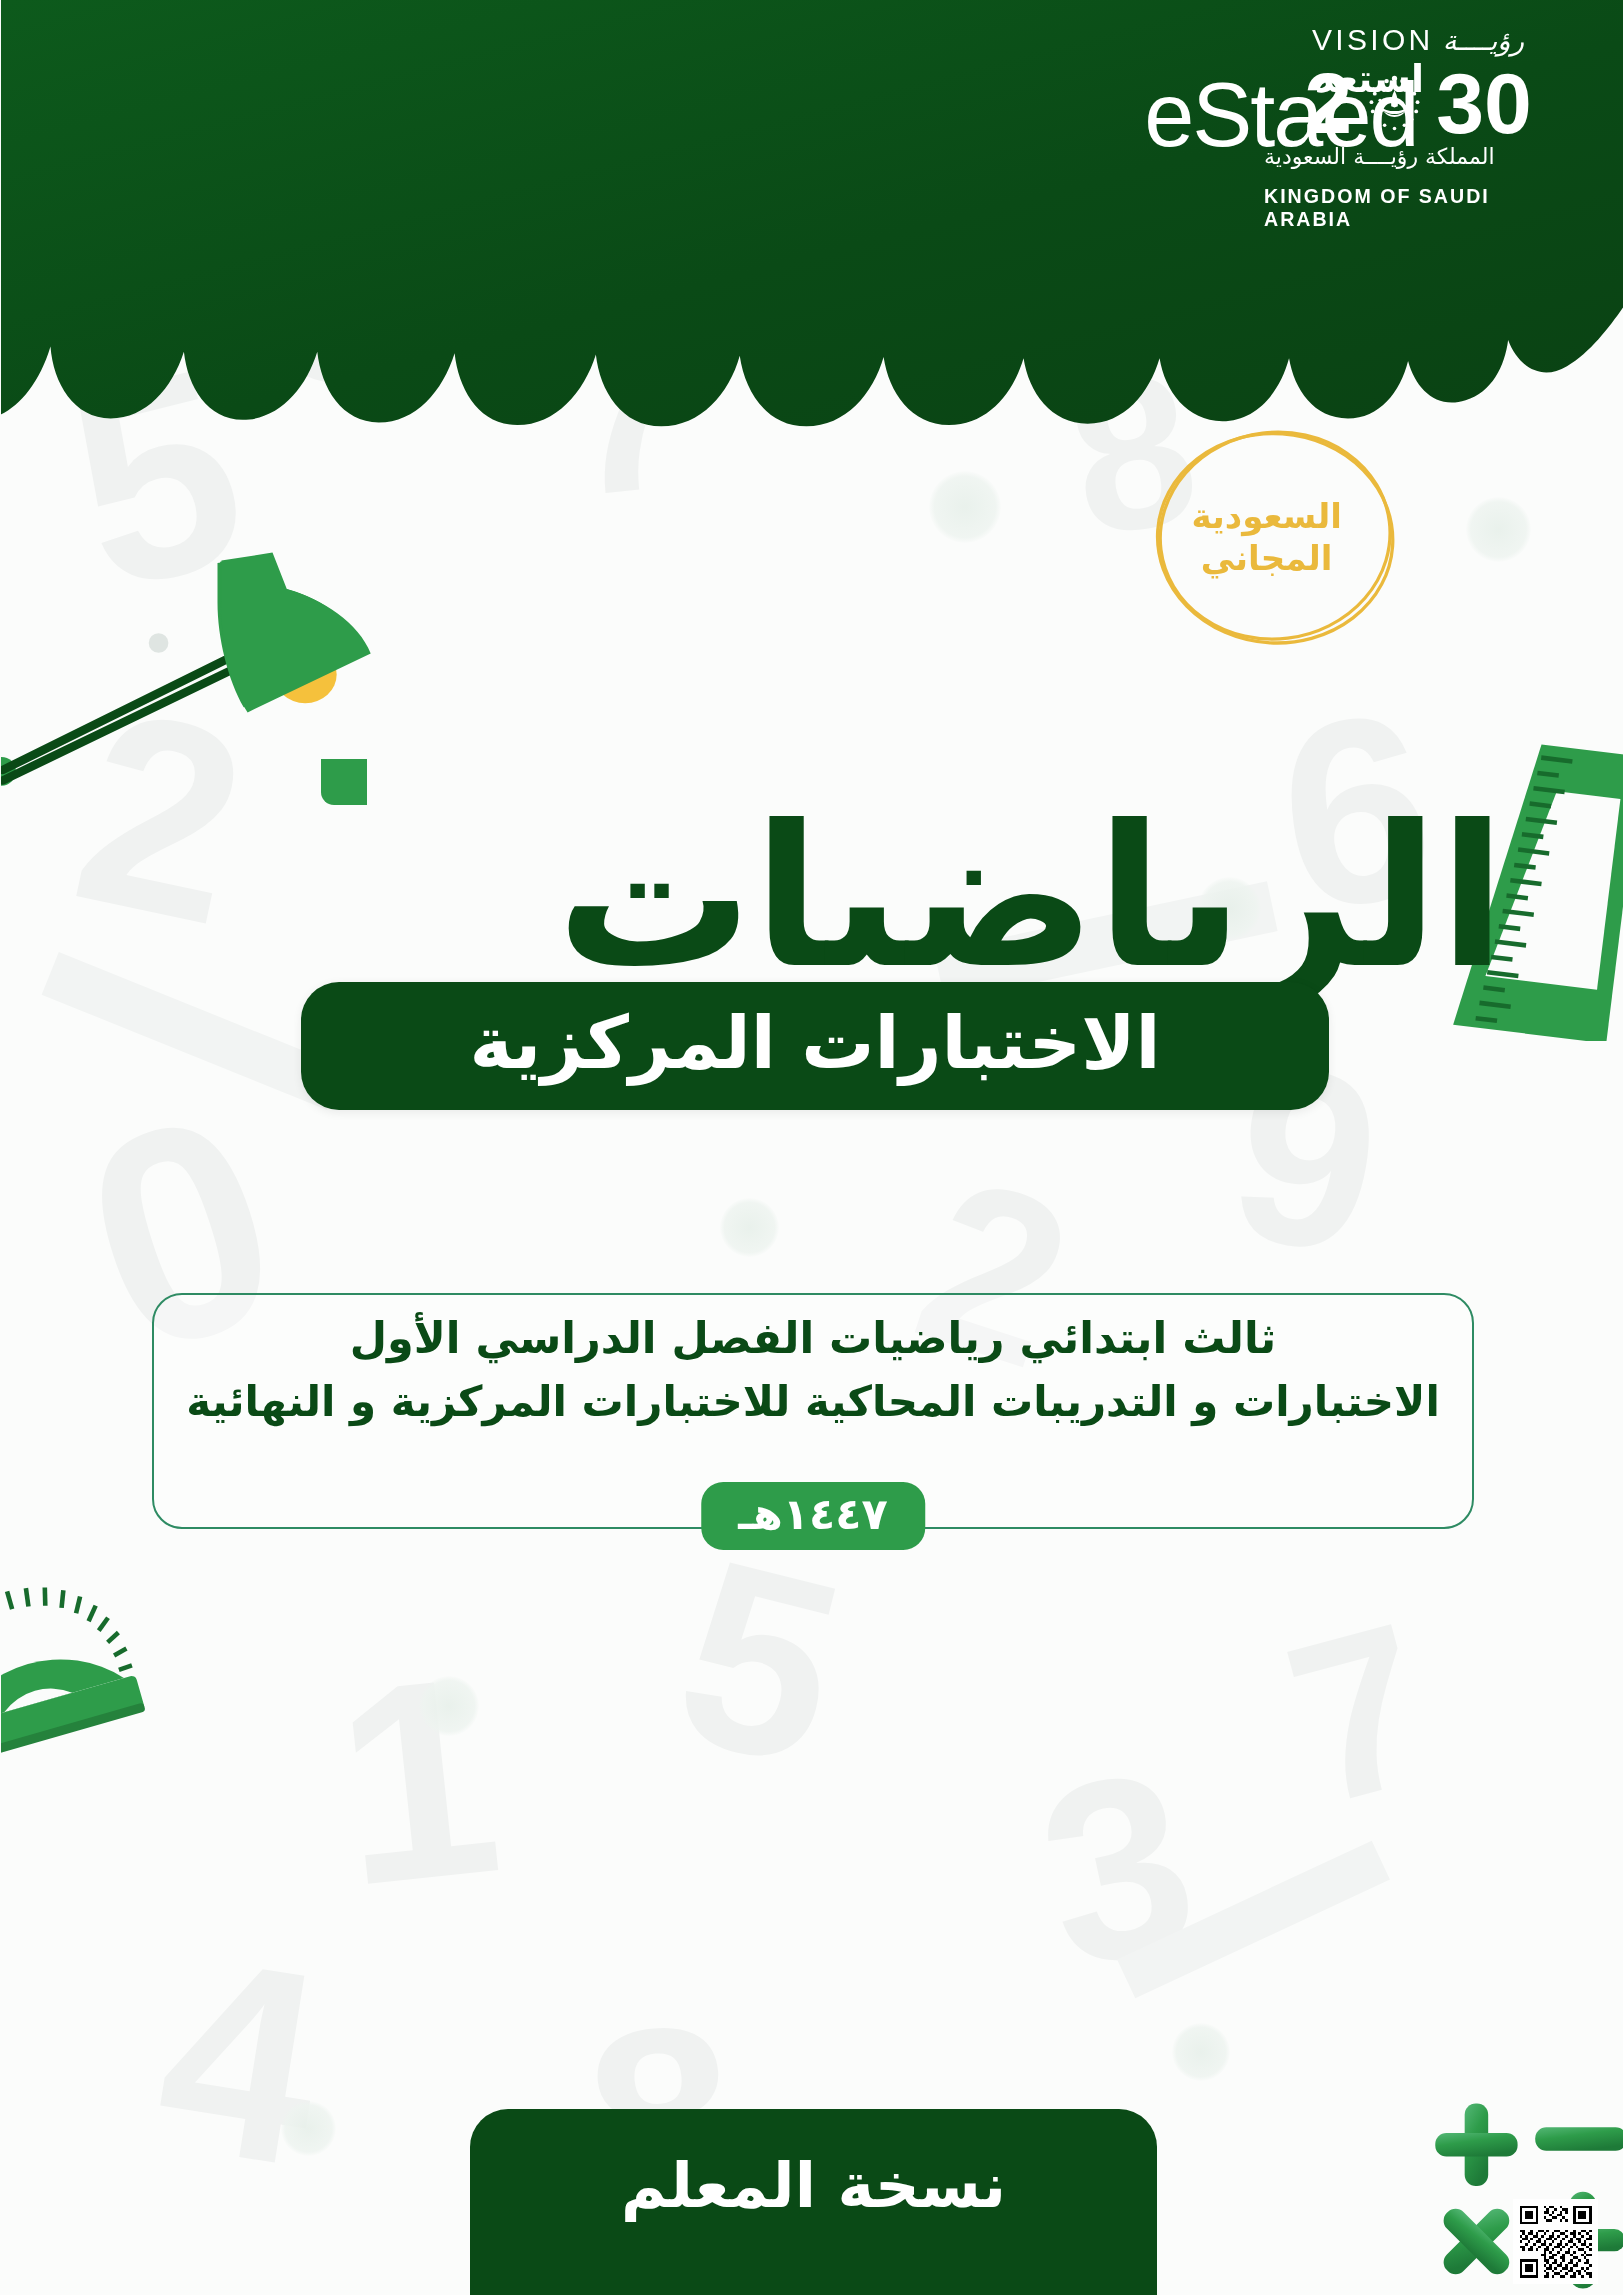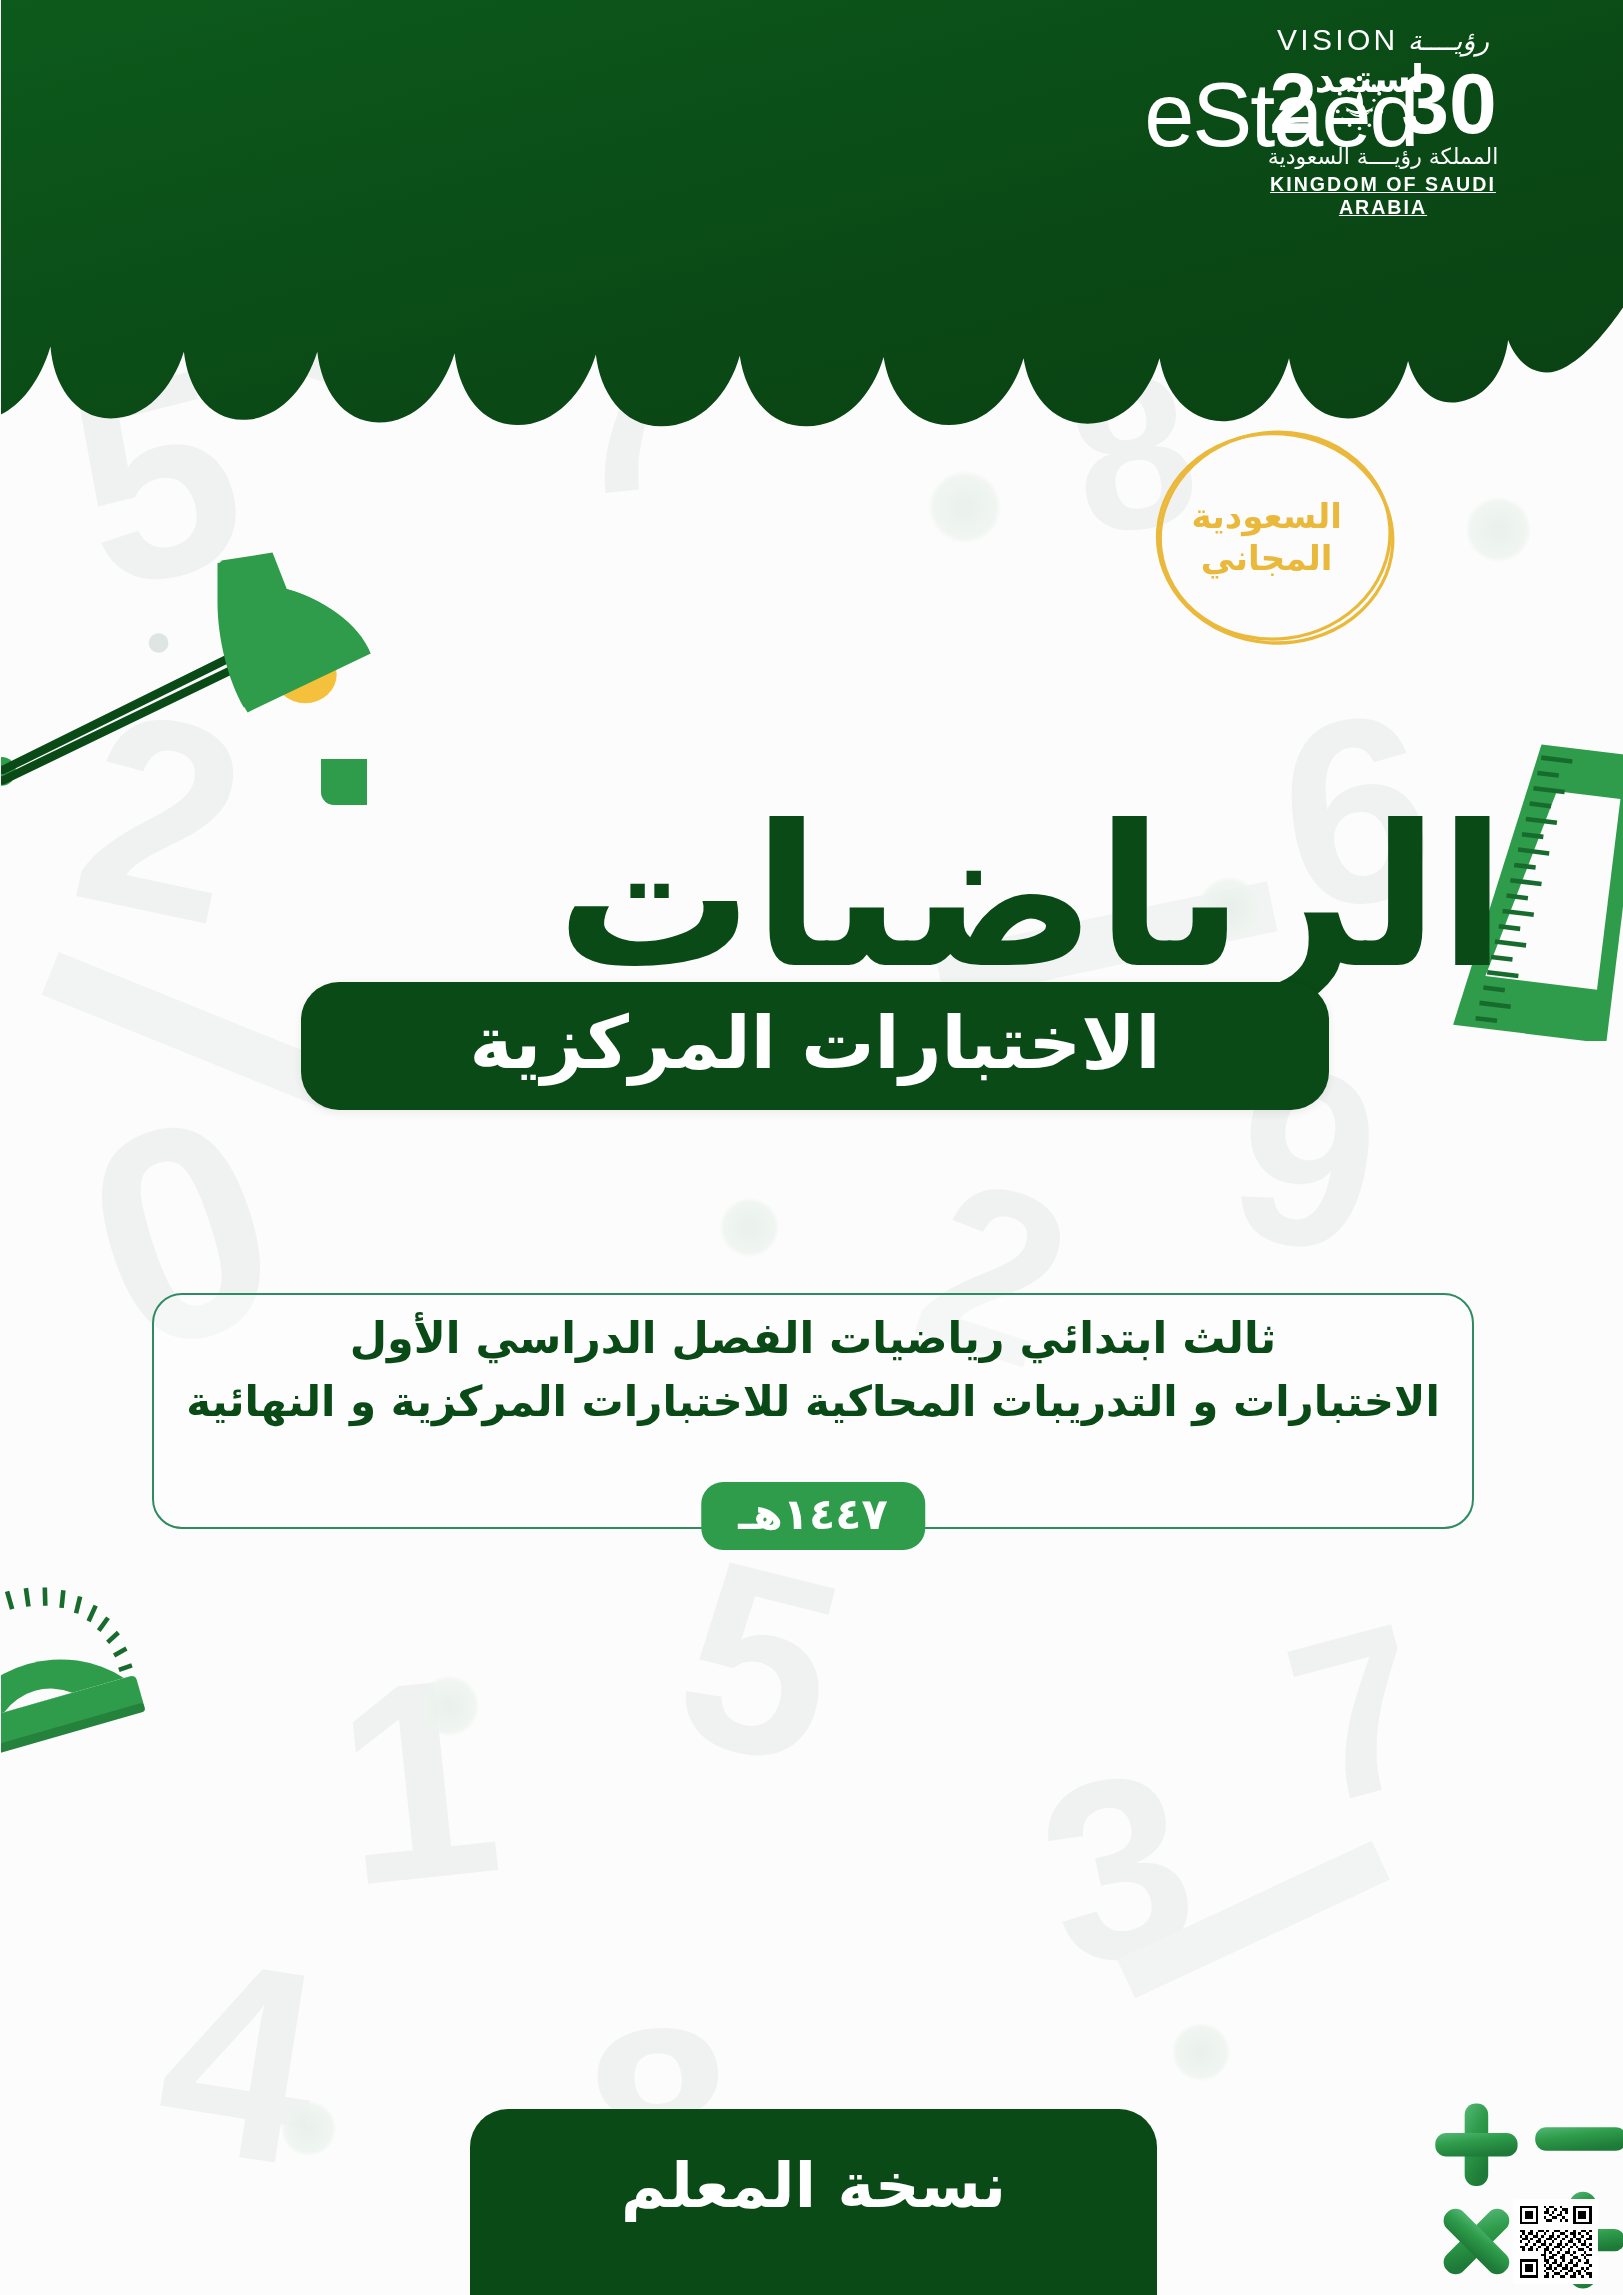--- a/index.html
+++ b/index.html
@@ -47,41 +47,41 @@
     text-align:center;
   }
   .logo-en{
     position:absolute;right:6.5px;top:38px;
     font-size:90px;font-weight:400;letter-spacing:-2px;
     font-family:"Liberation Sans", sans-serif;
   }
 
   
   .vision{
-    position:absolute;left:1229px;top:19.6px;width:308px;height:196px;
-    color:#ffffff;text-align:center;direction:ltr;
+    position:absolute;left:1264px;top:19.6px;width:308px;height:196px;
+    color:#ffffff;text-align:left;direction:ltr;
   }
   .vision-row1{
     display:flex;align-items:center;justify-content:center;gap:9.2px;
     font-family:"Liberation Sans", sans-serif;
     font-size:30px;letter-spacing:3.3px;font-weight:400;
     height:41px;
   }
   .vision-row1 .ar{font-family:"DejaVu Sans",sans-serif;font-size:27.5px;letter-spacing:0;font-style:italic;}
   .vision-row2{
     display:flex;align-items:center;justify-content:center;gap:2.6px;
     height:85px;
   }
   .v-num{font-family:"Liberation Sans",sans-serif;font-size:86px;font-weight:700;line-height:1;}
   .palm{width:79px;height:79px;position:relative;display:inline-block;}
   .vision-row3{
     font-family:"DejaVu Sans",sans-serif;font-size:22px;margin-top:-1.3px;direction:rtl;
   }
   .vision-row4{
-    font-family:"Liberation Sans",sans-serif;font-size:19.6px;letter-spacing:2px;font-weight:700;margin-top:4px;text-decoration:underline;
+    font-family:"Liberation Sans",sans-serif;font-size:19.6px;letter-spacing:2px;font-weight:700;margin-top:16px;
   }
 
   
   .badge{
     position:absolute;left:1147px;top:419px;width:255px;height:236px;
   }
   .badge svg{position:absolute;left:0;top:0;}
   .badge-text{
     position:absolute;left:0;top:0;width:255px;height:236px;
     display:flex;flex-direction:column;align-items:center;justify-content:center;

